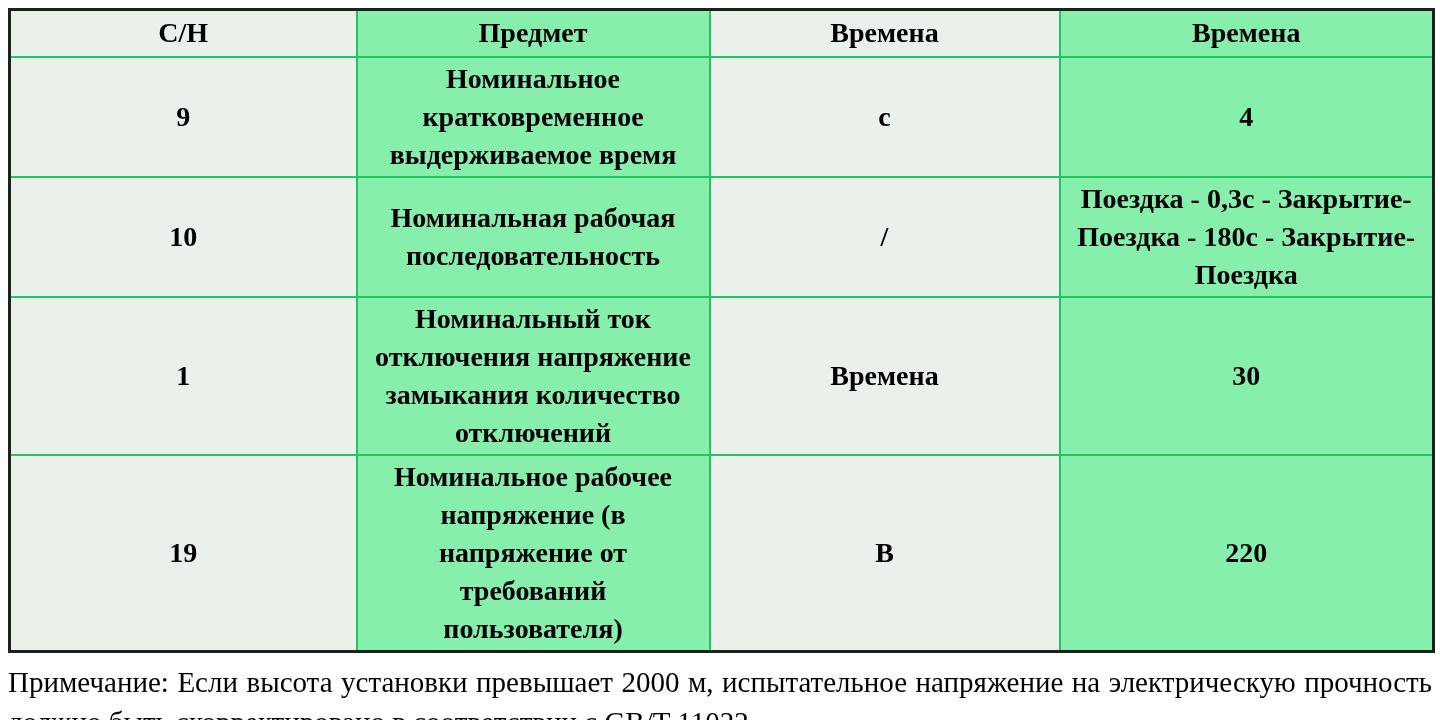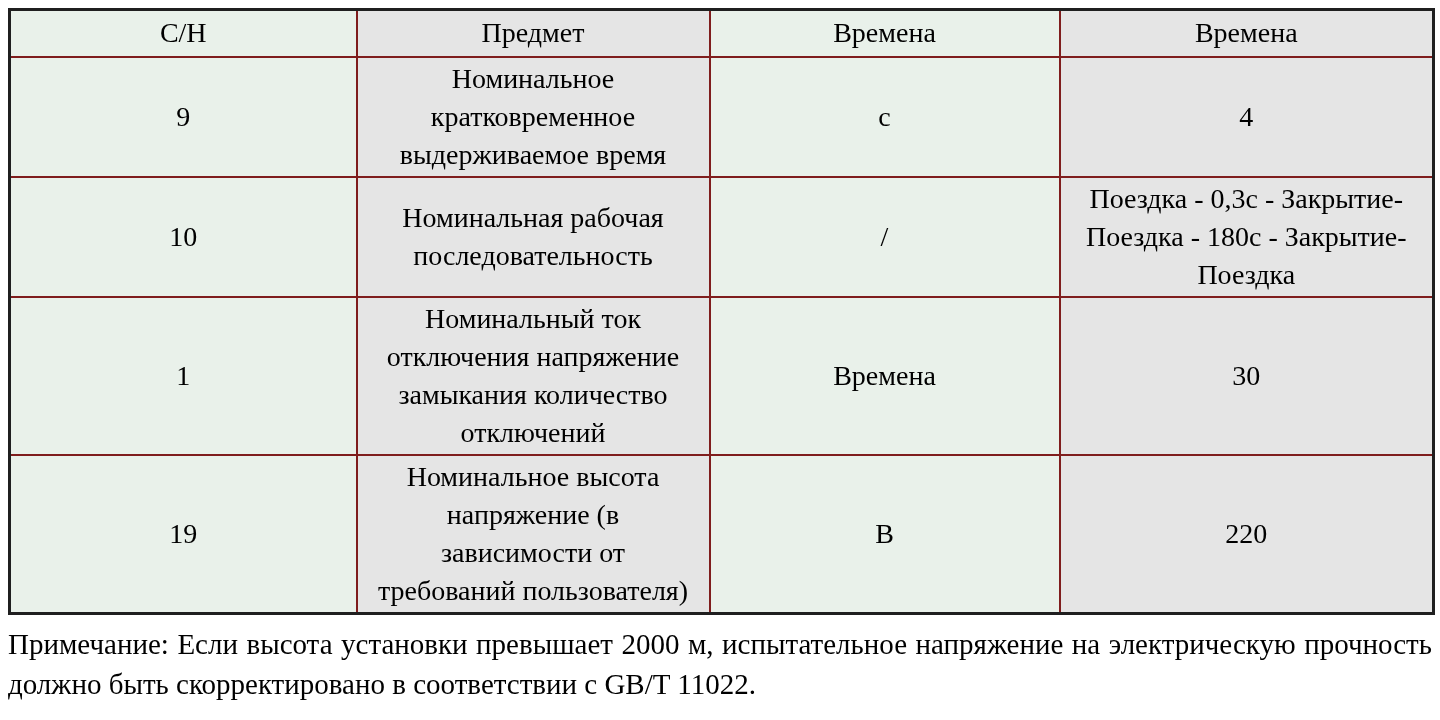--- a/index.html
+++ b/index.html
@@ -16,31 +16,31 @@
     padding: 8px 8px 0 8px;
   }
   table.spec {
     border-collapse: collapse;
     table-layout: fixed;
     width: 1424px;
     border: 3px solid #1f1f1f;
   }
   table.spec th,
   table.spec td {
-    border: 2px solid #7f1d1d;
+    border: 2px solid #22c55e;
     text-align: center;
     vertical-align: middle;
-    font-weight: normal;
+    font-weight: bold;
     font-size: 28px;
     line-height: 38px;
     padding: 2px 14px;
     overflow: hidden;
   }
   .green { background: #e9f1ea; }
-  .white { background: #e5e5e5; margin-top: 20px; }
+  .white { background: #86efac; margin-top: 20px; }
   tr.r-head  { height: 47px; }
   tr.r-9     { height: 115px; }
   tr.r-10    { height: 118px; }
   tr.r-11    { height: 150px; }
   tr.r-12    { height: 44px; }
   tr.r-13    { height: 156px; }
   .note {
     width: 1424px;
     margin: 9px 0 0 0;
     font-size: 29px;
@@ -83,21 +83,21 @@
         <td class="white">Поездка - 0,3с - Закрытие-Поездка - 180с - Закрытие-Поездка</td>
       </tr>
       <tr class="r-11">
         <td class="green">1</td>
         <td class="white">Номинальный ток отключения напряжение замыкания количество отключений</td>
         <td class="green">Времена</td>
         <td class="white">30</td>
       </tr>
       <tr class="r-13">
         <td class="green">19</td>
-        <td class="white">Номинальное высота напряжение (в зависимости от требований пользователя)</td>
+        <td class="white">Номинальное рабочее напряжение (в напряжение от требований пользователя)</td>
         <td class="green">В</td>
         <td class="white">220</td>
       </tr>
     </tbody>
   </table>
 
   <p class="note">Примечание: Если высота установки превышает 2000 м, испытательное напряжение на электрическую прочность должно быть скорректировано в соответствии с GB/T 11022.</p>
 
 </div>
 

